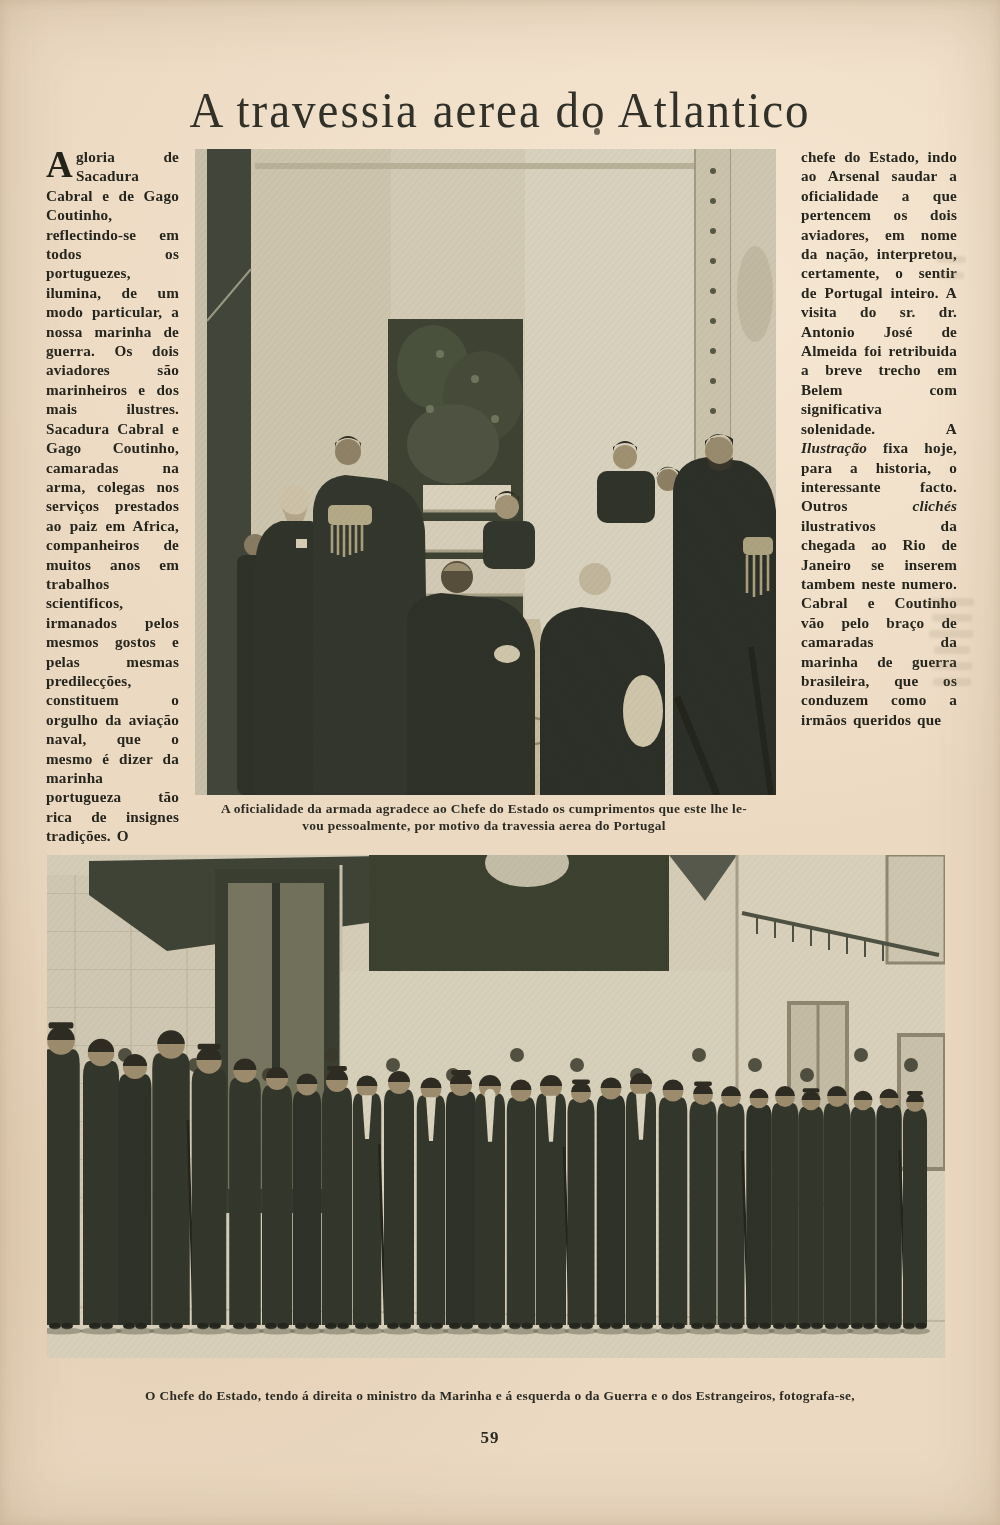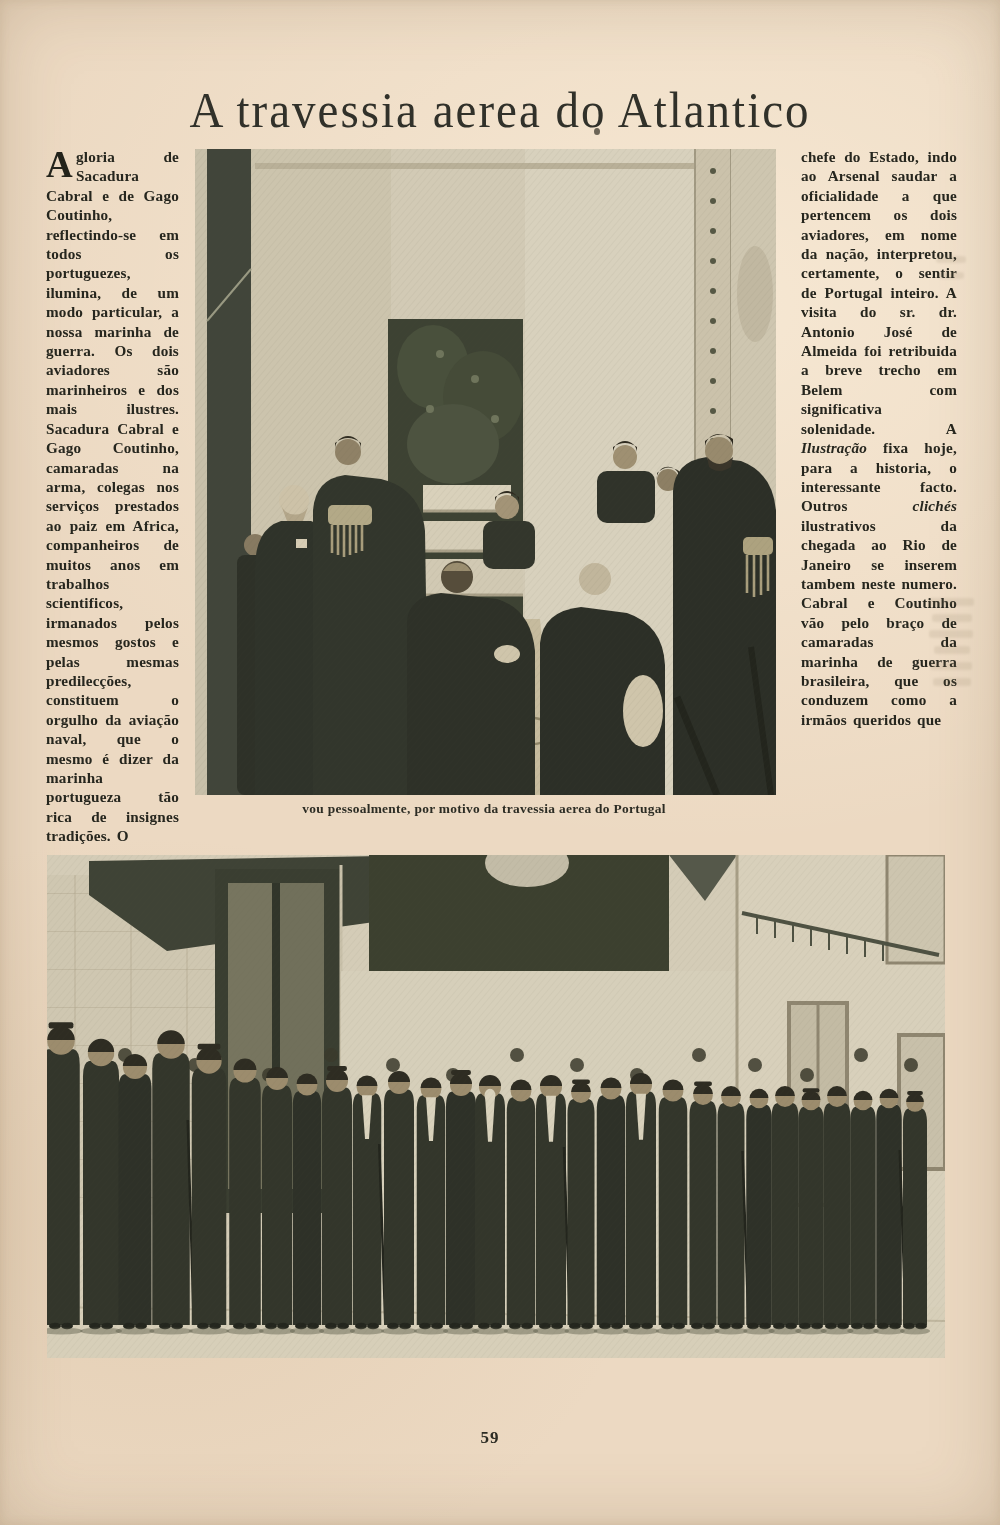--- a/index.html
+++ b/index.html
@@ -179,20 +179,21 @@
       <line x1="573" y1="406" x2="573" y2="442"></line>
   </g>
 
   <line x1="482" y1="548" x2="522" y2="646" stroke="#23251d" stroke-width="7"></line>
   <line x1="556" y1="498" x2="576" y2="646" stroke="#23251d" stroke-width="6"></line>
 
   <rect x="0" y="0" width="581" height="646" fill="url(#hatchA)"></rect>
 </svg>
 
 <div class="caption caption-top">
+  <div>A oficialidade da armada agradece ao Chefe do Estado os cumprimentos que este lhe le-</div>
   <div>vou pessoalmente, por motivo da travessia aerea do Portugal</div>
 </div>
 
 <svg class="photo photo-bottom" viewBox="0 0 898 503" preserveAspectRatio="none">
   <defs>
     <pattern id="hatchB" width="5" height="5" patternUnits="userSpaceOnUse" patternTransform="rotate(40)">
       <line x1="0" y1="0" x2="0" y2="5" stroke="#4d4c3a" stroke-width="1" opacity="0.09"></line>
     </pattern>
     <pattern id="stones" width="56" height="38" patternUnits="userSpaceOnUse">
       <rect width="56" height="38" fill="none"></rect>
@@ -449,20 +450,21 @@
       <path d="M859.2,247 A8.8 8.8 0 0 1 876.8,247 Z" fill="#2e2c22"></path>
       <rect x="860.08" y="236" width="15.840000000000002" height="4" rx="2" fill="#2e2c22"></rect>
       <ellipse cx="862" cy="471" rx="6" ry="3.2" fill="#24261e"></ellipse>
       <ellipse cx="874" cy="471" rx="6" ry="3.2" fill="#24261e"></ellipse>
       <ellipse cx="868" cy="476" rx="15" ry="3.5" fill="#5a5c4a" opacity="0.45"></ellipse>
     </g>
   <rect x="0" y="0" width="898" height="503" fill="url(#hatchB)"></rect>
 </svg>
 
 <div class="caption caption-bottom">
+  <div>O Chefe do Estado, tendo á direita o ministro da Marinha e á esquerda o da Guerra e o dos Estrangeiros, fotografa-se,</div>
 </div>
 
 <div class="page-number">59</div>
 
 <div class="ghost" style="left:928px;top:598px;width:46px;height:8px;"></div>
 <div class="ghost" style="left:932px;top:614px;width:40px;height:8px;"></div>
 <div class="ghost" style="left:929px;top:630px;width:44px;height:8px;"></div>
 <div class="ghost" style="left:934px;top:646px;width:36px;height:8px;"></div>
 <div class="ghost" style="left:930px;top:662px;width:42px;height:8px;"></div>
 <div class="ghost" style="left:933px;top:678px;width:38px;height:8px;"></div>

